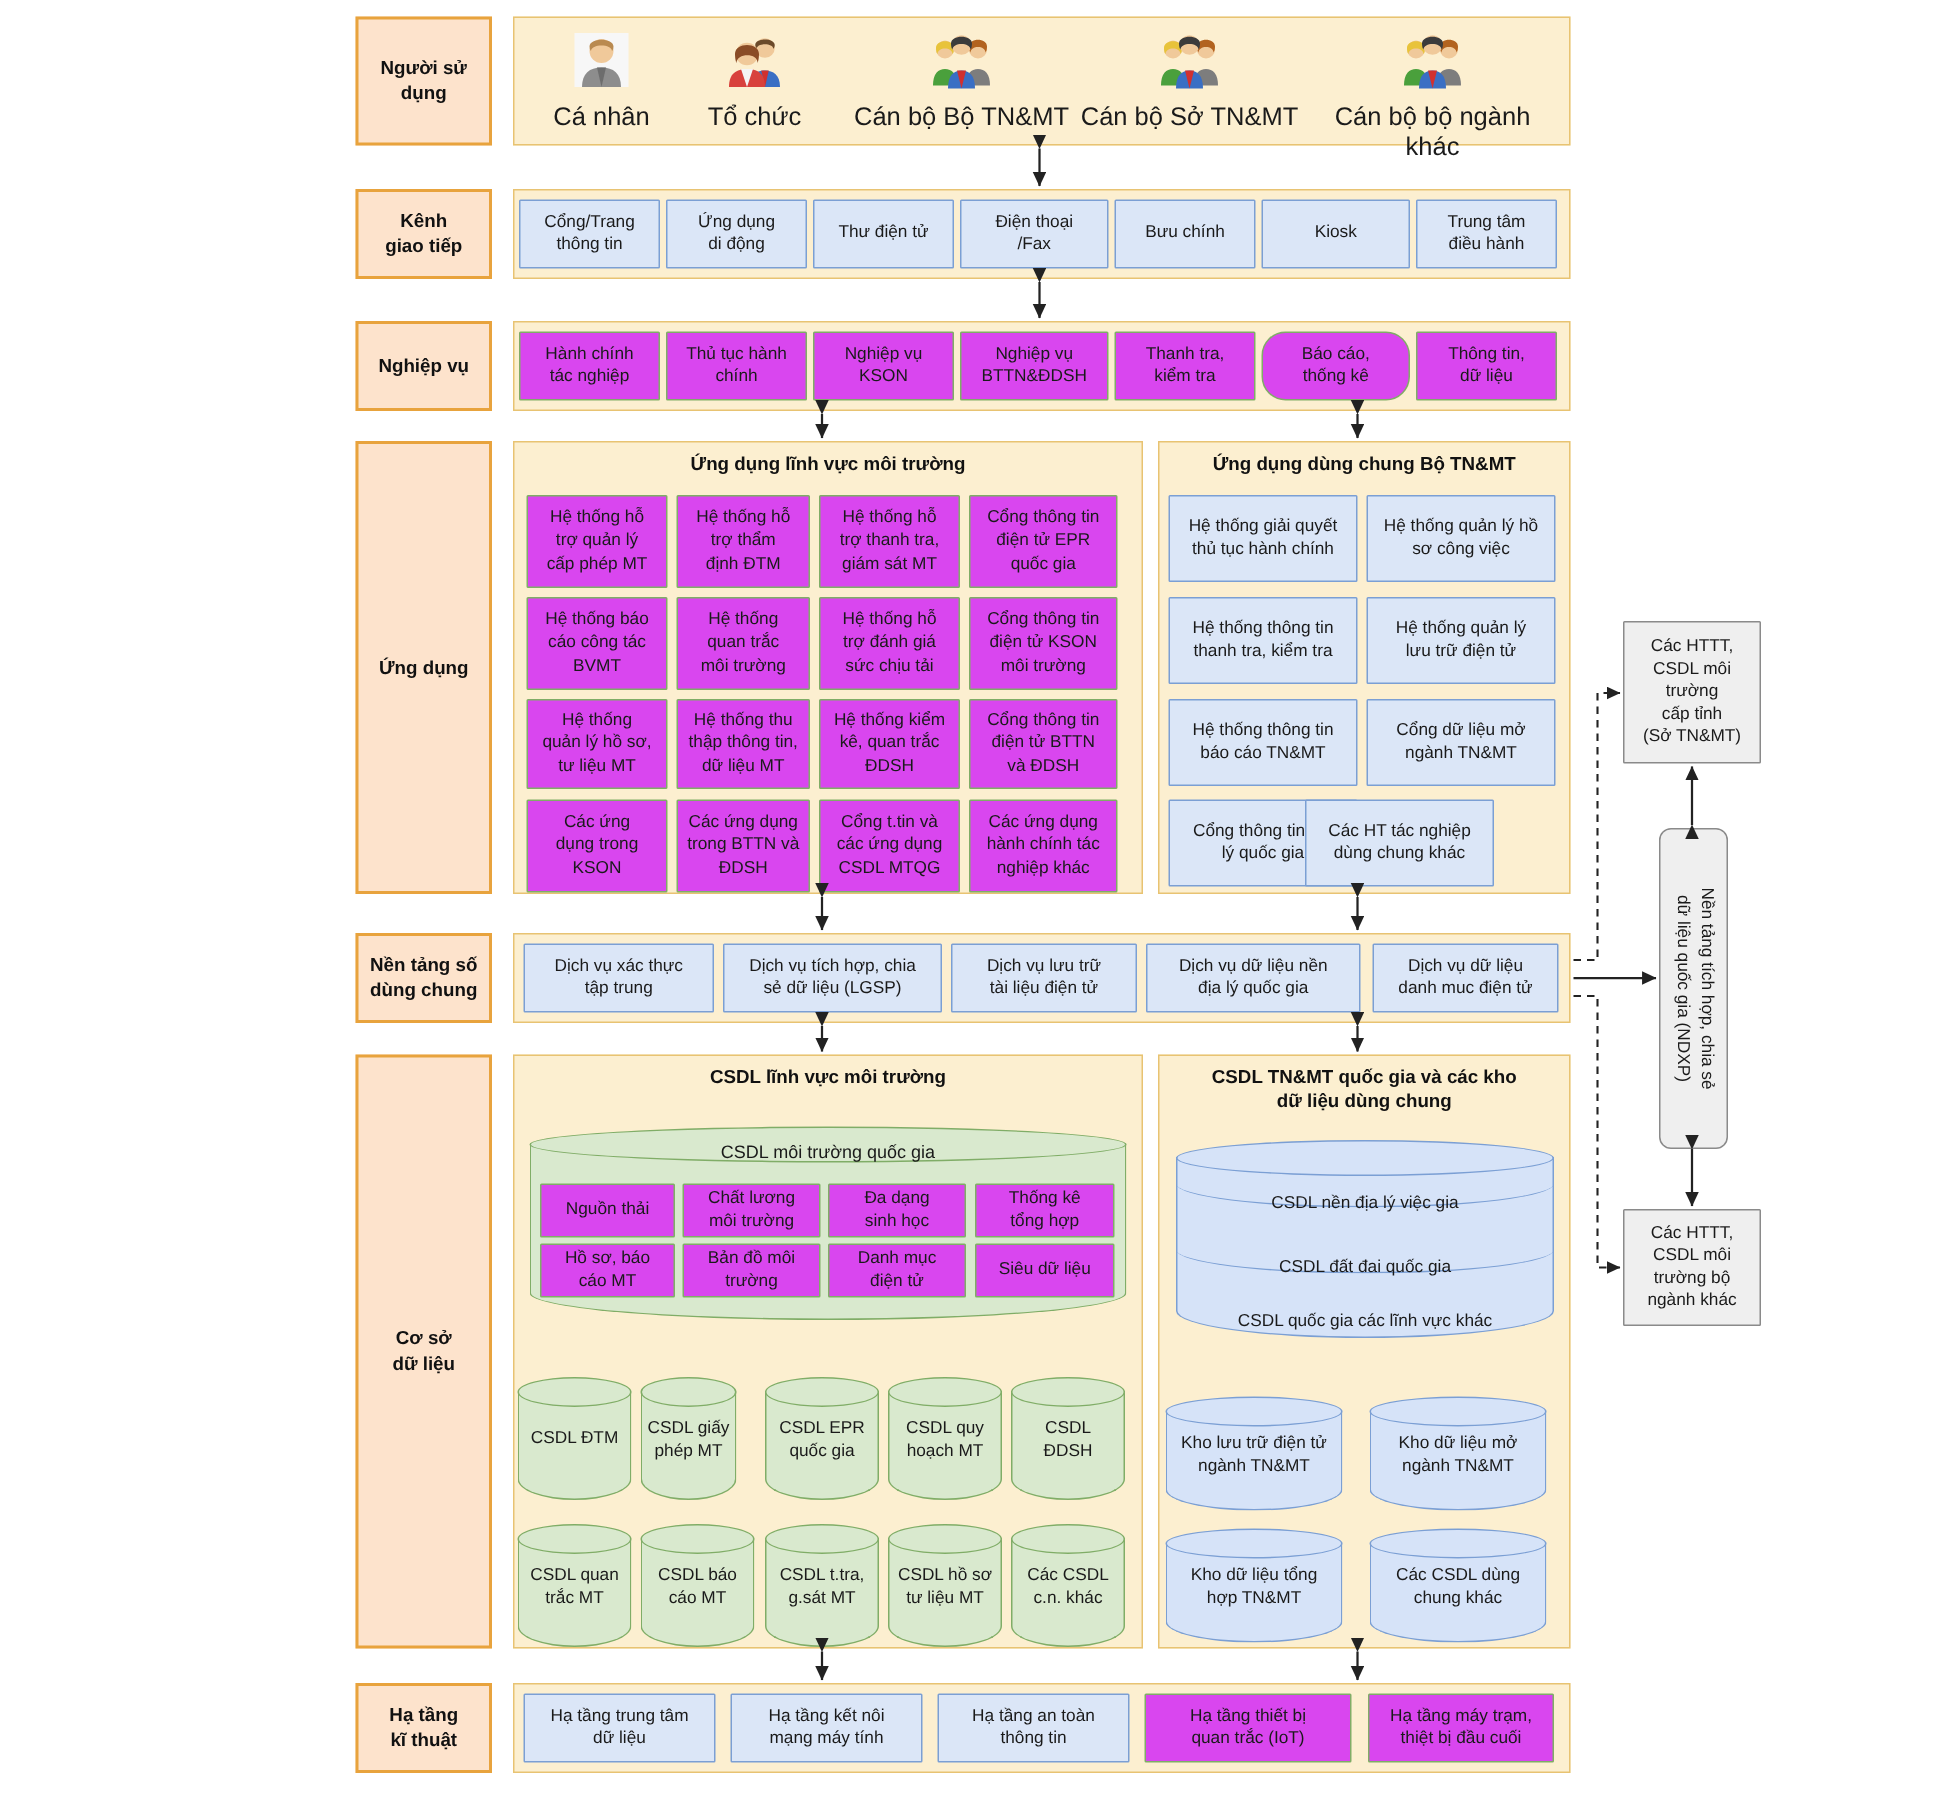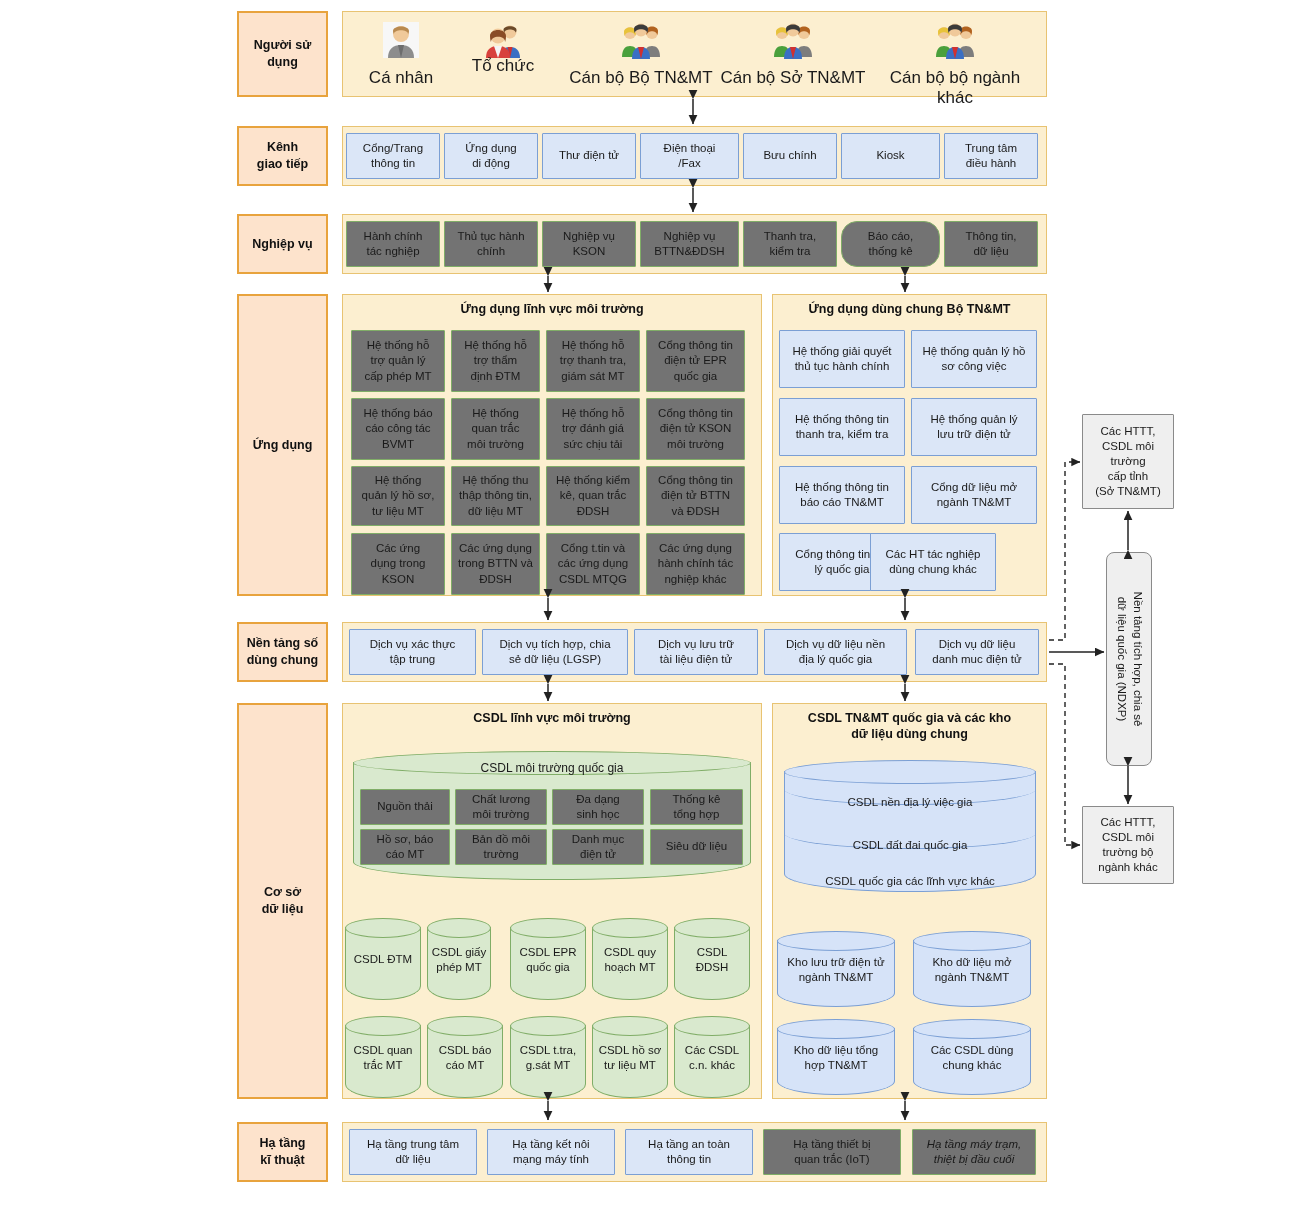--- a/index.html
+++ b/index.html
@@ -32,21 +32,21 @@
     position:absolute;left:0;right:0;top:6px;text-align:center;
     font-weight:bold;font-size:12.5px;color:#111;line-height:1.3;
   }
 
   
   .box{
     font-size:11.5px;line-height:1.32;border-radius:1px;
     padding:2px 3px;
   }
   .box-blue{background:#dbe6f7;border:1.4px solid #7b9fd4;}
-  .box-green{background:#737373;border:1.4px solid #80ad67;}
+  .box-green{background:#d946ef;border:1.4px solid #80ad67;}
   .box-gray{background:#efefef;border:1.4px solid #8a8a8a;}
 
   
   .cyl{position:absolute;box-sizing:border-box;}
   .cyl .body{
     position:absolute;left:0;right:0;top:9px;bottom:0;
     border-left:1.4px solid #80ad67;border-right:1.4px solid #80ad67;
     border-bottom:1.4px solid #80ad67;
     background:#d9e9ce;
     border-radius:0 0 50% 50%/0 0 14px 14px;
@@ -129,21 +129,21 @@
       <circle cx="27" cy="12" r="6.5" fill="#f0c99a"></circle>
       <path d="M20.5 10c0-5 13-5 13 0 0 2-1 2.5-1 2.5 0-4-11-4-11 0 0 0-1-.5-1-2.5z" fill="#6b4a2a"></path>
       <path d="M17 38c0-8 4.5-11 10-11s10 3 10 11z" fill="#3a6fc4"></path>
       <path d="M24.5 27h5l-2.5 11z" fill="#d03030"></path>
       <circle cx="15" cy="16" r="7.5" fill="#f0c99a"></circle>
       <path d="M7 16c0-8 16-8 16 0 0 4-1 6-1 6 .5-7-14-7-14 0 0 0-1-2-1-6z" fill="#8a4c26"></path>
       <path d="M3 38c0-9 5-12 12-12s12 3 12 12z" fill="#d8413c"></path>
       <path d="M11 26h8l-4 12z" fill="#f4f4f4"></path>
     </svg>
   </div>
-  <div class="ptxt" style="left:443px;top:56px;width:120px;text-align:center;">Tổ chức</div>
+  <div class="ptxt" style="left:443px;top:68px;width:120px;text-align:center;">Tổ chức</div>
 
   <div class="person" style="left:621px;top:20px;">
     <svg viewBox="0 0 40 40" width="40" height="40">
       <circle cx="9" cy="13" r="6" fill="#f0c99a"></circle>
       <path d="M3 12c0-6 12-6 12 0 0 3-1 4-1 4 0-5-10-5-10 0 0 0-1-1-1-4z" fill="#e8c33a"></path>
       <path d="M1 37c0-8 3.5-11 8-11s8 3 8 11z" fill="#4aa03c"></path>
       <circle cx="31" cy="13" r="6" fill="#f0c99a"></circle>
       <path d="M25 11c0-6 12-6 12 0 0 3-1 4-1 4 0-5-10-5-10 0 0 0-1-1-1-4z" fill="#b2631f"></path>
       <path d="M23 37c0-8 3.5-11 8-11s8 3 8 11z" fill="#7d7d7d"></path>
       <circle cx="20" cy="10" r="6.5" fill="#f0c99a"></circle>
@@ -585,21 +585,21 @@
       </div>
       <div class="abs ctr box box-blue" style="left: 625px; top: 1129px; width: 128px; height: 46px;">
         <span style="white-space: pre-line;">Hạ tầng an toàn
 thông tin</span>
       </div>
       <div class="abs ctr box box-green" style="left: 763px; top: 1129px; width: 138px; height: 46px;">
         <span style="white-space: pre-line;">Hạ tầng thiết bị
 quan trắc (IoT)</span>
       </div>
       <div class="abs ctr box box-green" style="left: 912px; top: 1129px; width: 124px; height: 46px;">
-        <span style="white-space: pre-line; font-style: italic;">Hạ tầng máy trạm,
+        <span style="white-space: pre-line;">Hạ tầng máy trạm,
 thiệt bị đầu cuối</span>
       </div>
     </div>
 
   <div class="abs box box-gray ctr" style="left:1082px;top:414px;width:92px;height:95px;">
     <span id="ext-province" style="white-space:pre-line;">Các HTTT,
 CSDL môi
 trường
 cấp tỉnh
 (Sở TN&amp;MT)</span>

